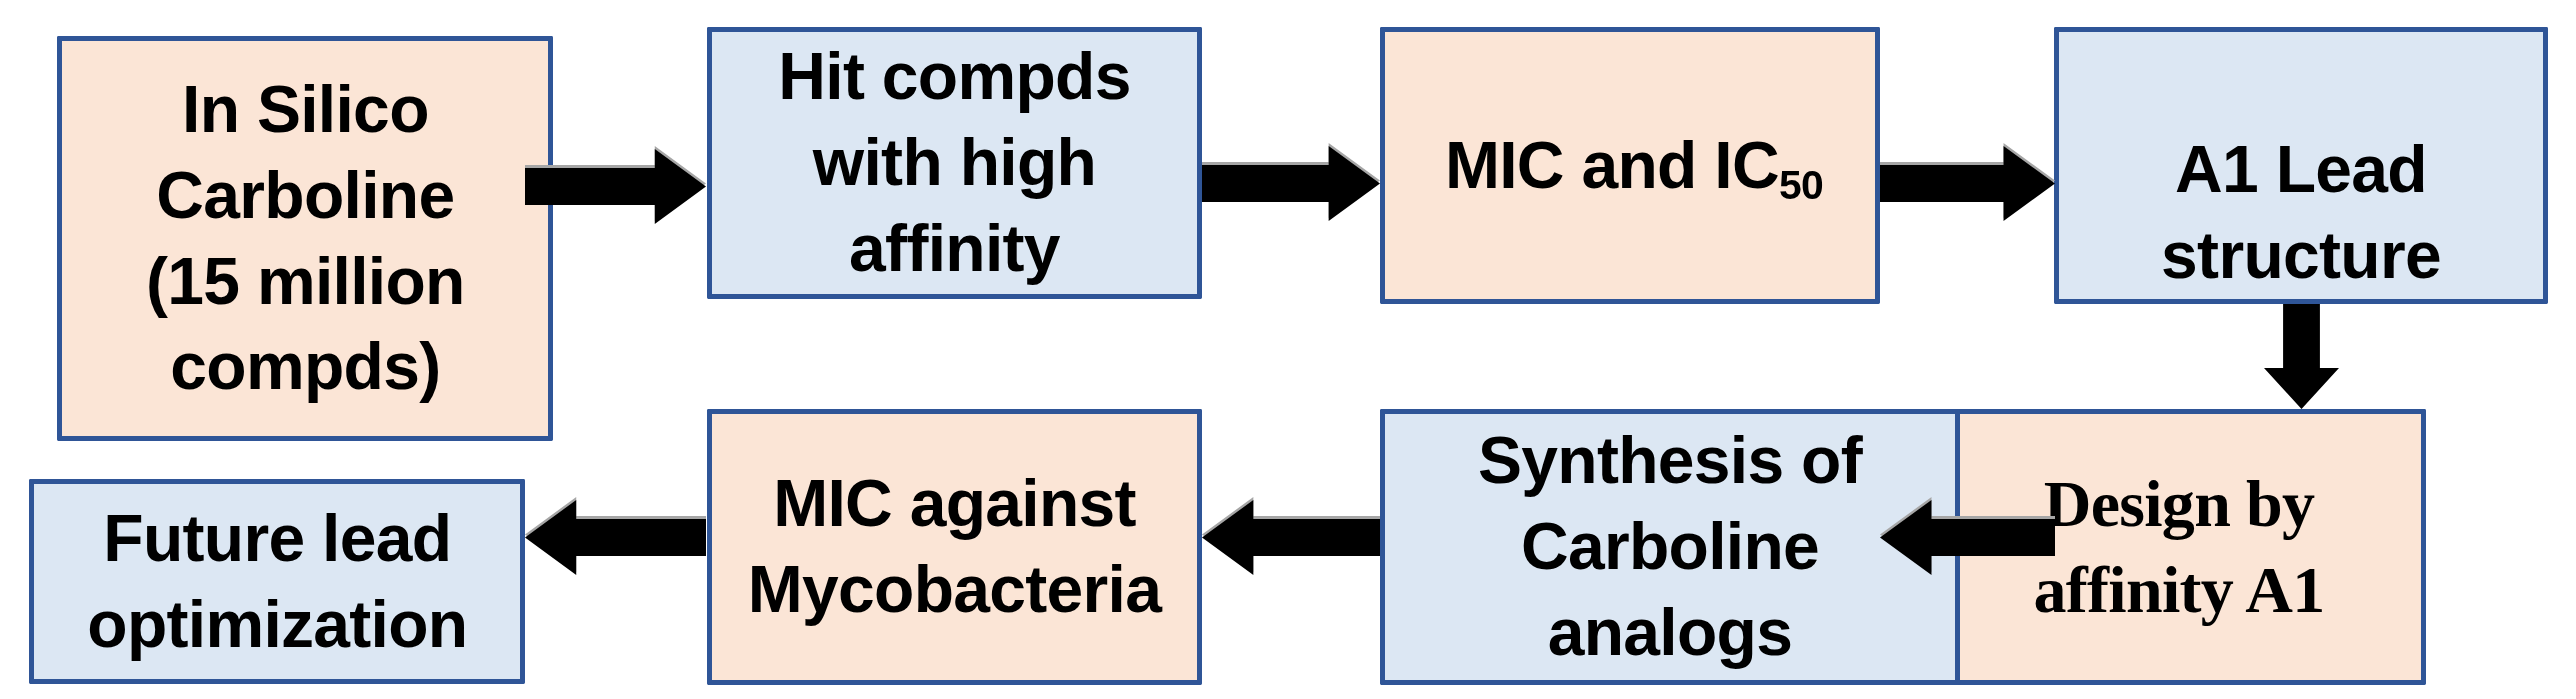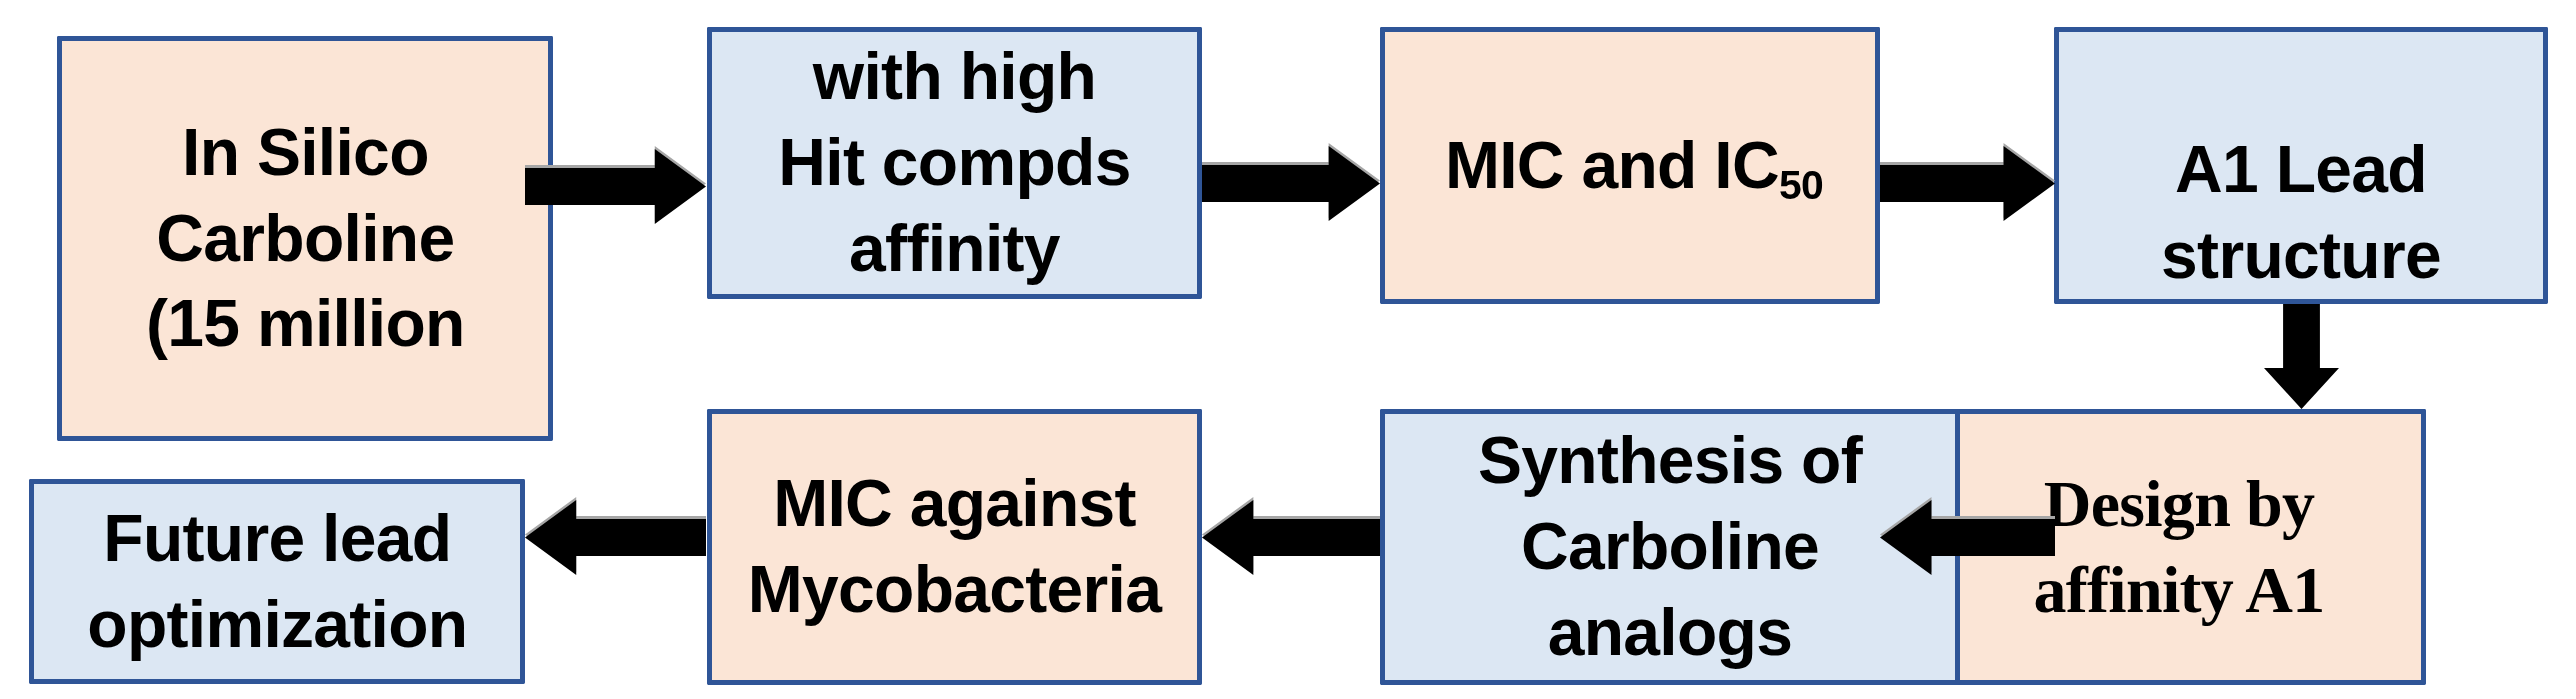--- a/index.html
+++ b/index.html
@@ -48,27 +48,28 @@
 </head>
 <body>
 
 <div class="canvas">
 
   <div class="box peach" style="left:29.4px; top:36px; width:496px; height:405px;margin-left:28px;">
     <div class="box-text">
       <span class="line">In Silico</span>
       <span class="line">Carboline</span>
       <span class="line">(15 million</span>
+      <span class="line">compds)</span>
     </div>
   </div>
 
   <div class="box blue" style="left:707px; top:27px; width:495px; height:272px;">
     <div class="box-text">
+      <span class="line">Hit compds</span>
       <span class="line">with high</span>
-      <span class="line">Hit compds</span>
       <span class="line">affinity</span>
     </div>
   </div>
 
   <div class="box peach" style="left:1380px; top:27px; width:500px; height:277px;padding-left:8px;">
     <div class="box-text">
       <span class="line"><span>MIC and IC</span><sub class="sub">50</sub></span>
     </div>
   </div>
 

